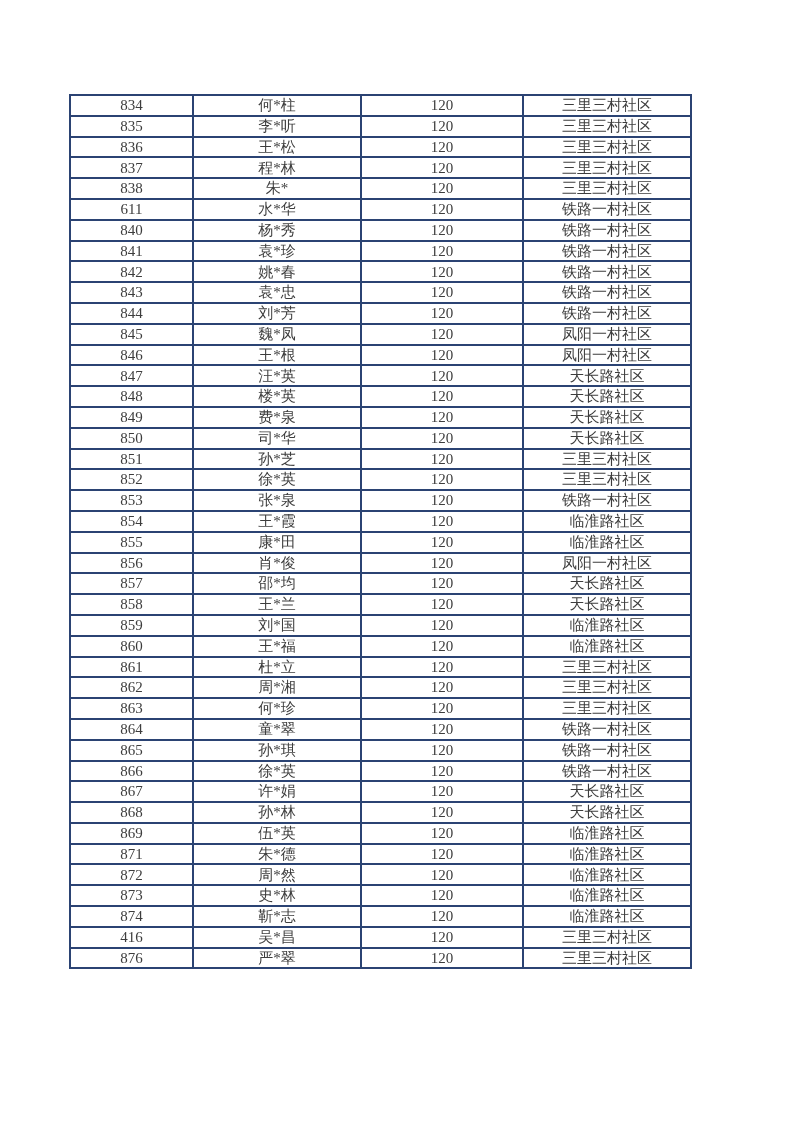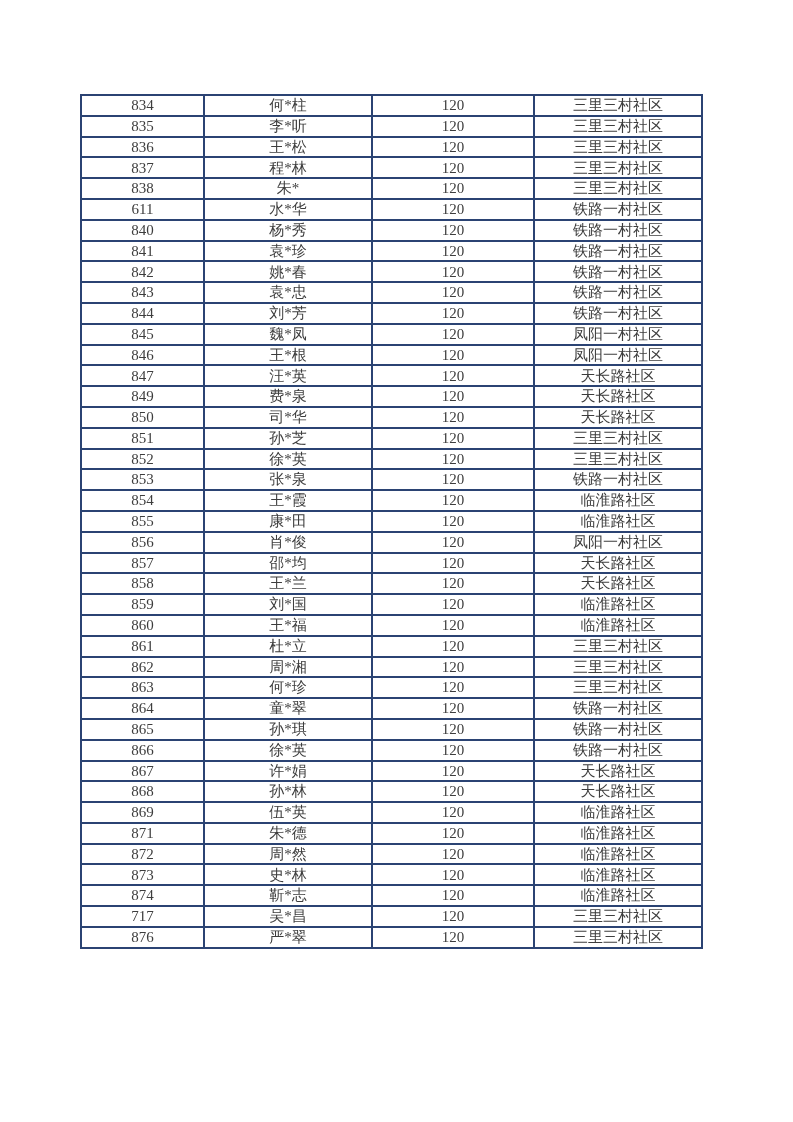--- a/index.html
+++ b/index.html
@@ -15,21 +15,21 @@
     width: 793px;
     height: 1122px;
     background: var(--page-bg);
     position: relative;
     font-family: "Liberation Serif", "DejaVu Serif", serif;
     color: var(--text-color);
     overflow: hidden;
   }
   .sheet-table {
     position: absolute;
-    left: 80px;
+    left: 69px;
     top: 94px;
     width: 621px;
     border-collapse: collapse;
     table-layout: fixed;
     border-radius: 17px;
   }
   .sheet-table td {
     border: 2px solid var(--border-color);
     height: 16.8px;
     padding: 1px 2px;
@@ -134,20 +134,26 @@
         <td>120</td>
         <td>凤阳一村社区</td>
       </tr>
       <tr>
         <td>847</td>
         <td>汪*英</td>
         <td>120</td>
         <td>天长路社区</td>
       </tr>
       <tr>
+        <td>848</td>
+        <td>楼*英</td>
+        <td>120</td>
+        <td>天长路社区</td>
+      </tr>
+      <tr>
         <td>849</td>
         <td>费*泉</td>
         <td>120</td>
         <td>天长路社区</td>
       </tr>
       <tr>
         <td>850</td>
         <td>司*华</td>
         <td>120</td>
         <td>天长路社区</td>
@@ -284,21 +290,21 @@
         <td>120</td>
         <td>临淮路社区</td>
       </tr>
       <tr>
         <td>874</td>
         <td>靳*志</td>
         <td>120</td>
         <td>临淮路社区</td>
       </tr>
       <tr>
-        <td>717</td>
+        <td>416</td>
         <td>吴*昌</td>
         <td>120</td>
         <td>三里三村社区</td>
       </tr>
       <tr>
         <td>876</td>
         <td>严*翠</td>
         <td>120</td>
         <td>三里三村社区</td>
       </tr>

